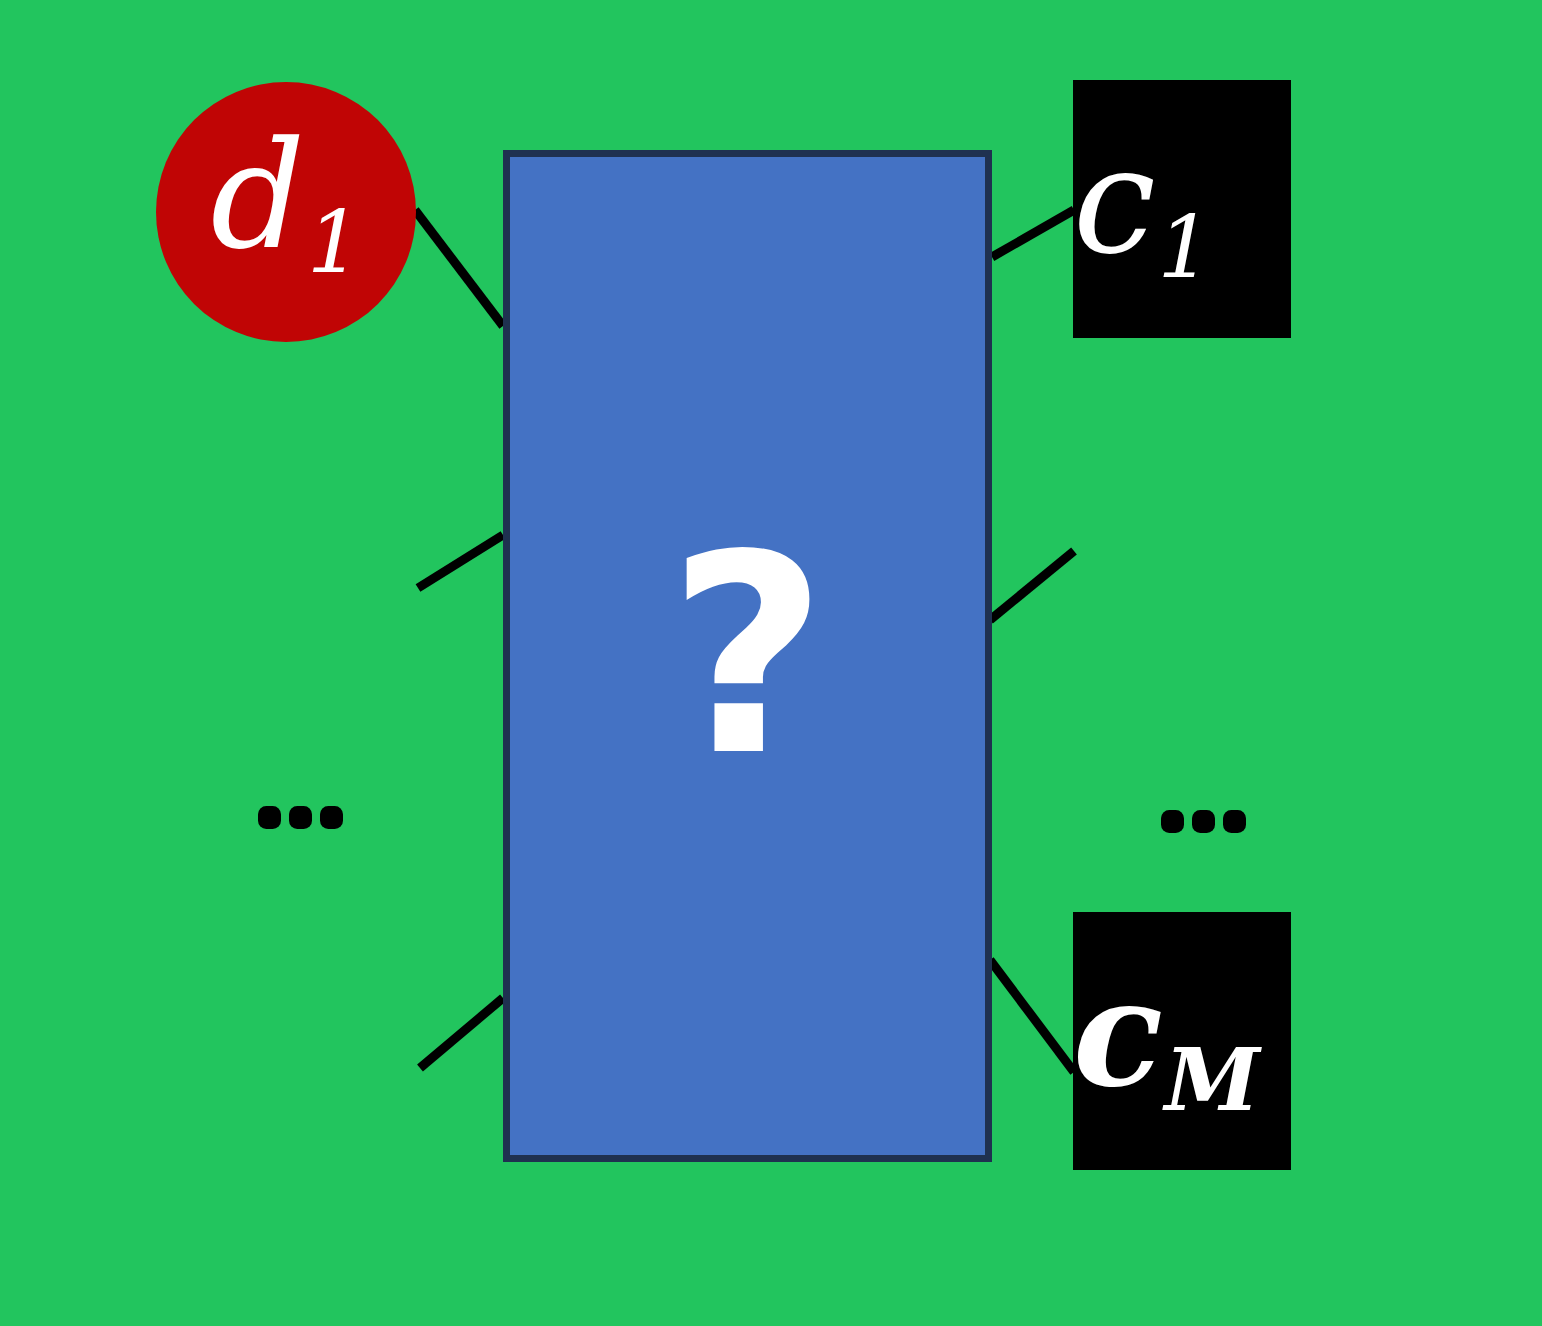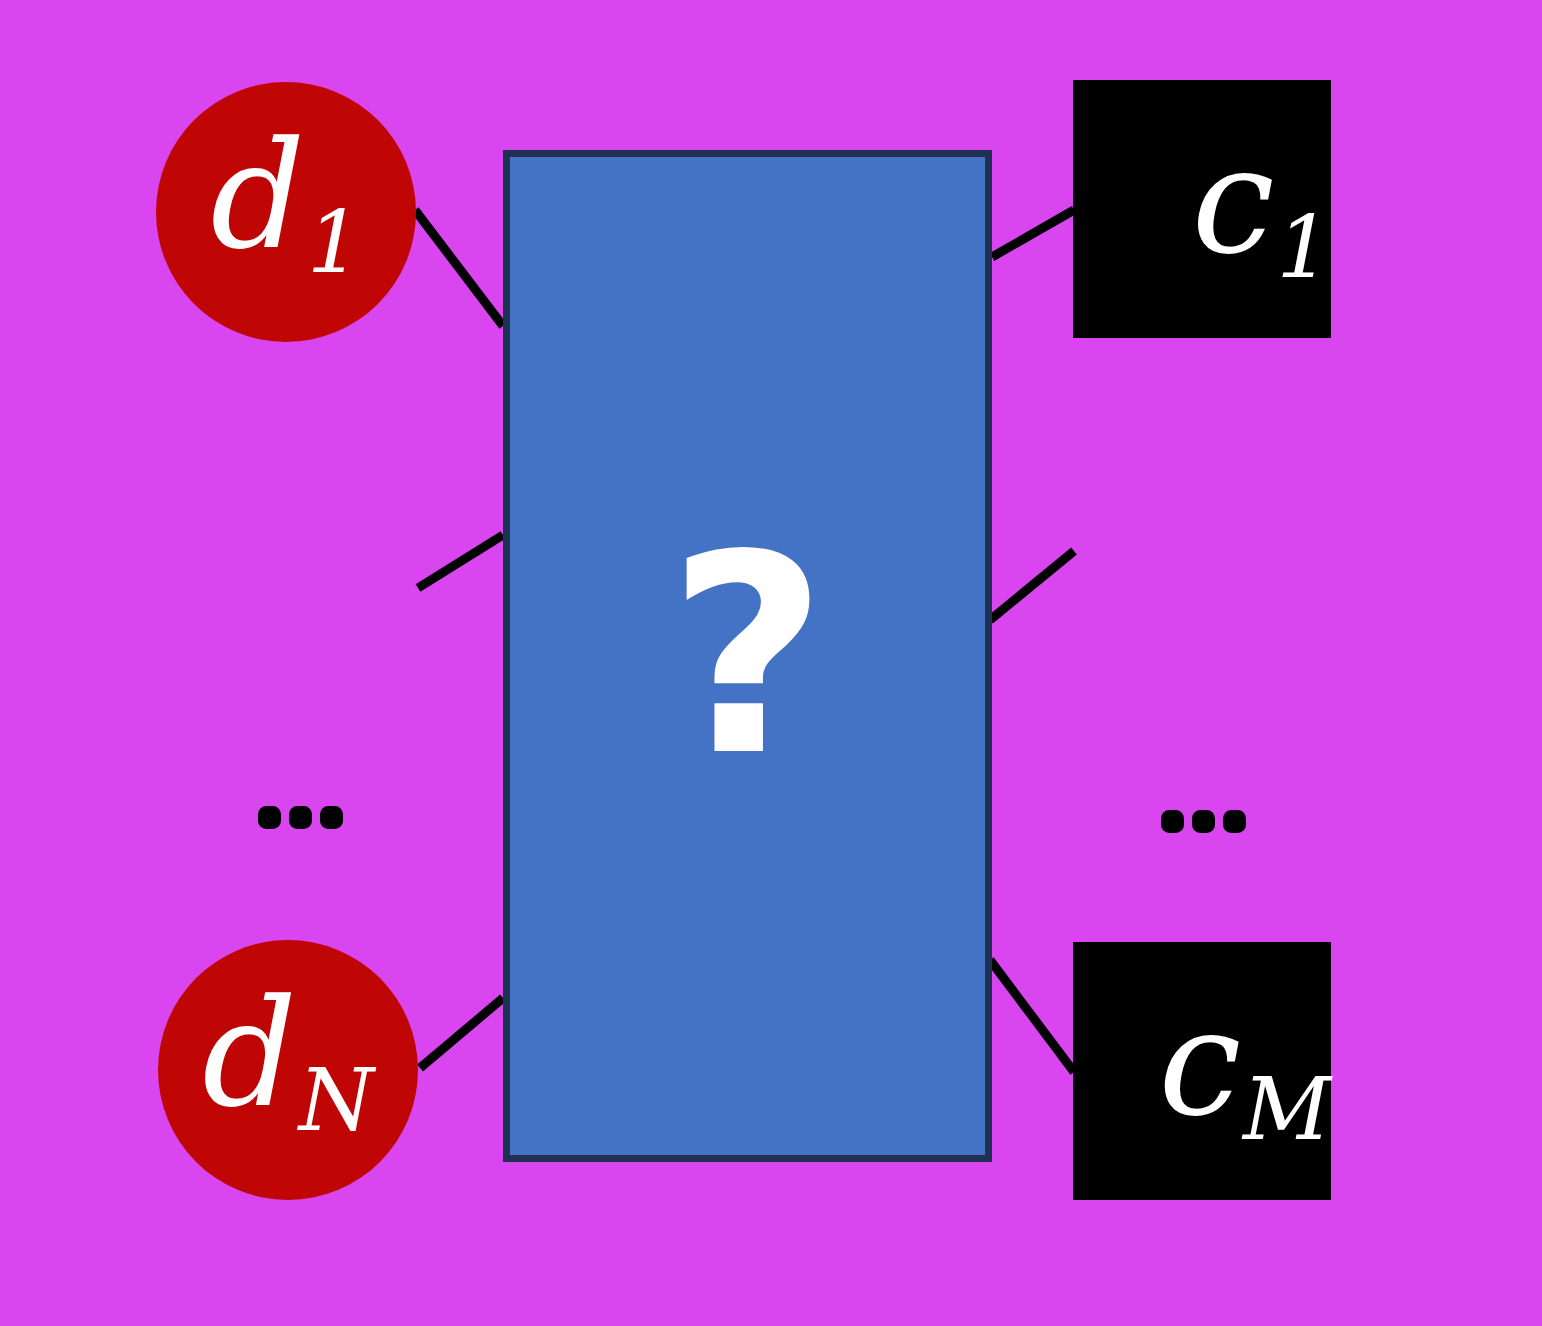--- a/index.html
+++ b/index.html
@@ -2,21 +2,21 @@
 <html><head>
 <meta charset="utf-8">
 <style>
   html, body { margin: 0; padding: 0; }
   body { background: #ffffff; }
 
   .canvas {
     position: relative;
     width: 1542px;
     height: 1326px;
-    background: #d946ef;
+    background: #22c55e;
     overflow: hidden;
     font-family: "DejaVu Serif", serif;
   }
 
   .connector-layer {
     position: absolute;
     inset: 0;
     width: 1542px;
     height: 1326px;
     pointer-events: none;
@@ -28,26 +28,26 @@
     height: 260px;
     border-radius: 50%;
     background: #C00505;
     display: flex;
     align-items: center;
     justify-content: center;
   }
 
   .cluster-node {
     position: absolute;
-    width: 258px;
+    width: 218px;
     height: 258px;
     background: #000000;
     display: flex;
     align-items: center;
-    justify-content: flex-end;
+    justify-content: flex-start;
   }
 
   .node-label {
     color: #ffffff;
     font-style: italic;
     font-size: 148px;
     line-height: 1;
     white-space: nowrap;
     user-select: none;
   }
@@ -101,21 +101,21 @@
     clip-path: inset(50%);
     white-space: nowrap;
   }
 
   
   .pos-d1 { left: 156px; top: 82px; }
   .pos-d2 { left: 156px; top: 458px; }
   .pos-dN { left: 158px; top: 940px; }
   .pos-c1 { left: 1073px; top: 80px; }
   .pos-c2 { left: 1073px; top: 423px; }
-  .pos-cM { left: 1073px; top: 942px; }
+  .pos-cM { left: 1073px; top: 912px; font-weight: bold; }
   .pos-left-dots  { left: 258px;  top: 806px; }
   .pos-right-dots { left: 1161px; top: 810px; }
 </style>
 </head>
 <body>
 
 <div class="canvas">
 
   <svg class="connector-layer" viewBox="0 0 1542 1326" xmlns="http://www.w3.org/2000/svg">
     <line x1="415" y1="210" x2="503" y2="326" stroke="#000000" stroke-width="9"></line>
@@ -131,23 +131,20 @@
   </div>
 
 
   <div class="ellipsis pos-left-dots">
     <span class="dot"></span>
     <span class="dot"></span>
     <span class="dot"></span>
     <span class="sr-text">…</span>
   </div>
 
-  <div class="doc-node pos-dN">
-    <span class="node-label"><span class="base">d</span><span class="subscript">N</span></span>
-  </div>
 
   <div class="mystery-box">
     <span class="mystery-label">?</span>
   </div>
 
   <div class="cluster-node pos-c1">
     <span class="node-label"><span class="base">c</span><span class="subscript">1</span></span>
   </div>
 
 

